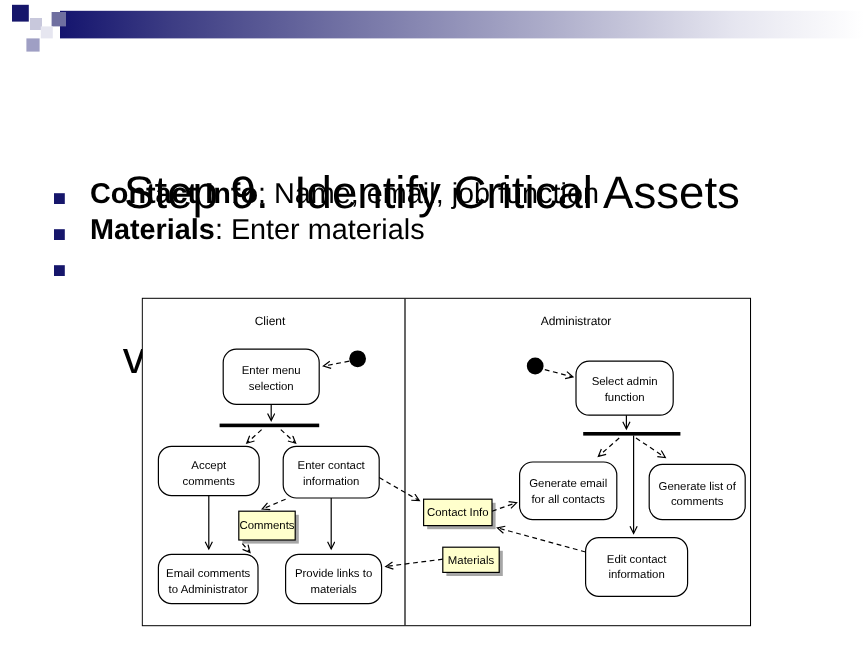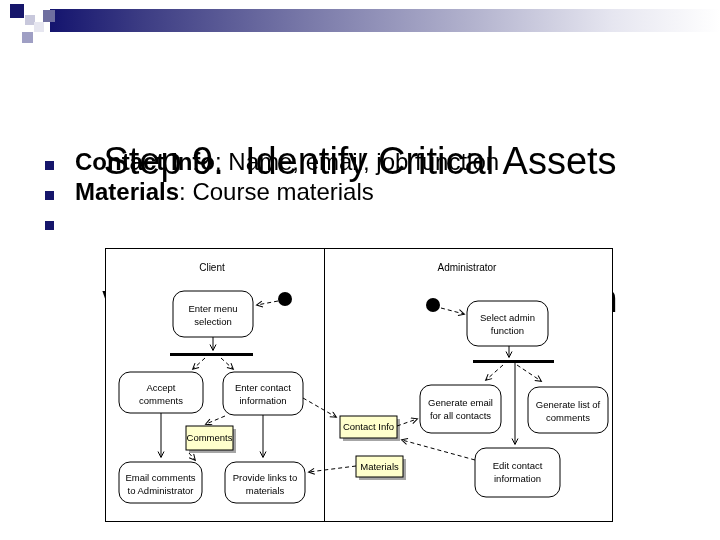--- a/index.html
+++ b/index.html
@@ -18,21 +18,21 @@
   
   .title{position:absolute;top:46px;left:0;width:720px;text-align:center;
          font-size:38px;line-height:46px;white-space:pre;}
   
   .bullets{position:absolute;left:45px;top:147px;list-style:none;margin:0;padding:0;}
   .bullet{display:flex;align-items:center;height:30px;font-size:24px;line-height:22px;}
   .bullet-square{flex:none;width:9px;height:9px;background:#16166b;margin-top:6px;margin-right:21px;}
   .bullet-text{white-space:pre;}
   .bullet-text b{font-weight:bold;}
   
-  .diagram{position:absolute;left:105px;top:248px;width:508px;height:274px;}
+  .diagram{position:absolute;left:118px;top:248px;width:508px;height:274px;}
   .diagram svg{display:block;}
   .dg-text{font-family:"Liberation Sans",sans-serif;font-size:9.5px;fill:#000;}
   .lane-label{font-family:"Liberation Sans",sans-serif;font-size:10px;fill:#000;}
   .node{fill:#ffffff;stroke:#000;stroke-width:1;}
   .note{fill:#ffffcc;stroke:#000;stroke-width:1;}
   .note-shadow{fill:#a6a6a6;stroke:none;}
   .solid{stroke:#000;stroke-width:1;fill:none;}
   .dashed{stroke:#000;stroke-width:1;fill:none;stroke-dasharray:4 3;}
   .bar{fill:#000;stroke:none;}
 </style>
@@ -53,21 +53,21 @@
     <div>via Business Process Diagram</div>
   </div>
 
   <ul class="bullets">
     <li class="bullet">
       <span class="bullet-square"></span>
       <span class="bullet-text"><b>Contact Info</b><span>: Name, email, job function</span></span>
     </li>
     <li class="bullet">
       <span class="bullet-square"></span>
-      <span class="bullet-text"><b>Materials</b><span>: Course materials</span></span>
+      <span class="bullet-text"><b>Materials</b><span>: Enter materials</span></span>
     </li>
     <li class="bullet">
       <span class="bullet-square"></span>
     </li>
   </ul>
 
   <div class="diagram">
     <svg width="508" height="274" viewBox="0 0 508 274">
       <defs>
         <marker id="arrowOpen" markerWidth="9" markerHeight="8" refX="6.5" refY="3.5" orient="auto" markerUnits="userSpaceOnUse">

